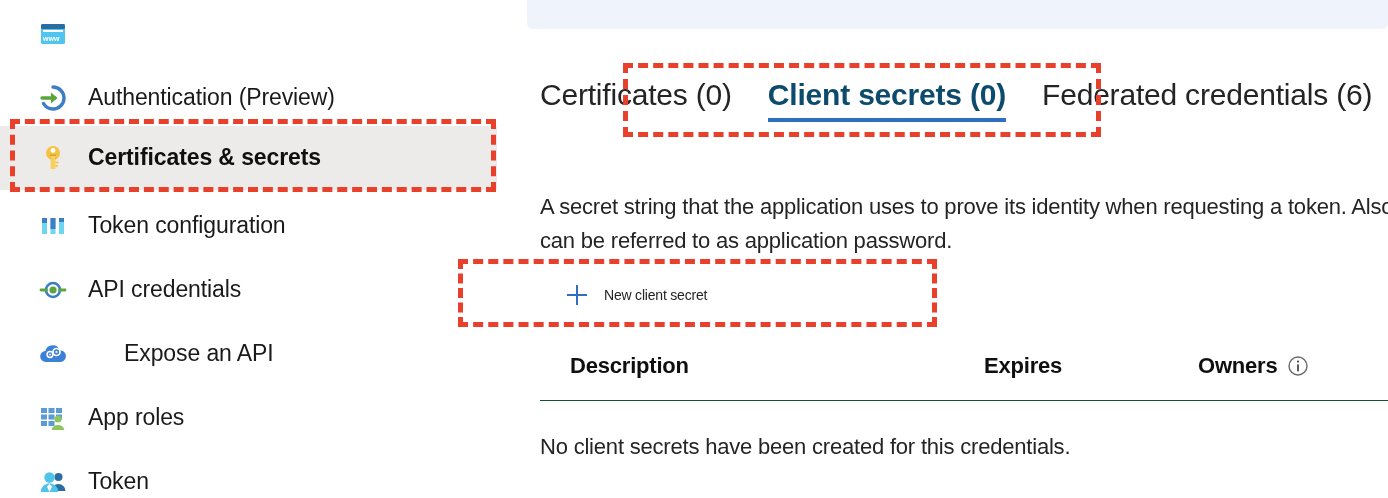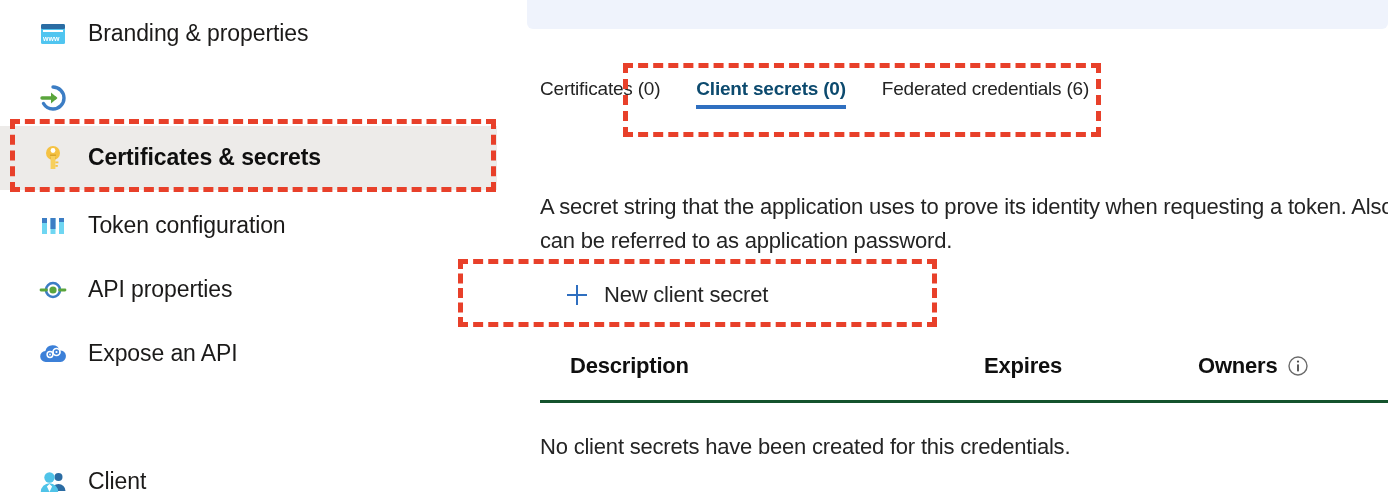--- a/index.html
+++ b/index.html
@@ -86,21 +86,21 @@
   
   #tabs {
     position: absolute;
     left: 20px;
     top: 78px;
     display: flex;
     align-items: flex-end;
   }
   .tab {
     position: relative;
-    font-size: 19px;
+    font-size: 30px;
     line-height: 1.15;
     color: #242424;
     white-space: nowrap;
     padding-bottom: 12px;
     margin-right: 36px;
     cursor: pointer;
     letter-spacing: -0.2px;
   }
   .tab:last-child { margin-right: 0; }
   .tab.active {
@@ -143,37 +143,37 @@
     font-family: inherit;
   }
   #new-secret-btn .plus {
     width: 26px;
     height: 26px;
     margin-right: 14px;
     flex: 0 0 26px;
   }
   #new-secret-btn .plus svg { display: block; }
   #new-secret-btn .btn-label {
-    font-size: 22px;
+    font-size: 14px;
     color: #242424;
     white-space: nowrap;
     letter-spacing: -0.2px;
   }
 
   
   #secrets-table {
     position: absolute;
     left: 20px;
     top: 350px;
     width: 848px;
   }
   #table-head {
     position: relative;
     height: 50px;
-    border-bottom: 3px solid #14532d;
+    border-bottom: 1px solid #14532d;
   }
   .th {
     position: absolute;
     top: 3px;
     font-size: 22px;
     font-weight: bold;
     color: #0f0f0f;
     white-space: nowrap;
     display: flex;
     align-items: center;
@@ -223,31 +223,31 @@
       <span class="nav-icon">
         <svg viewBox="0 0 30 30">
           <rect x="3" y="5" width="24" height="20" rx="1.5" fill="#50c5f0"></rect>
           <rect x="3" y="5" width="24" height="5" rx="1.5" fill="#2b6ca3"></rect>
           <rect x="5" y="11" width="20" height="2" fill="#ffffff"></rect>
           <g fill="#ffffff" font-family="'Liberation Sans', sans-serif" font-size="7" font-weight="bold">
             <text x="5" y="22">www</text>
           </g>
         </svg>
       </span>
-      <span class="nav-label">Branding &amp; properties</span>
     </div>
 
     <div class="nav-item" style="top:66px;">
       <span class="nav-icon">
         <svg viewBox="0 0 30 30">
           <path d="M15 4 a11 11 0 1 1 0 22 a11 11 0 0 1 -9.5 -5.5" fill="none" stroke="#3c7dc4" stroke-width="3.4" stroke-linecap="round"></path>
           <path d="M4 15 h13" stroke="#5aa53c" stroke-width="3.4" stroke-linecap="round" fill="none"></path>
           <path d="M13 9.5 L19.5 15 L13 20.5 Z" fill="#5aa53c"></path>
         </svg>
       </span>
+      <span class="nav-label">Authentication (Preview)</span>
     </div>
 
     <div class="nav-item" style="top:194px;">
       <span class="nav-icon">
         <svg viewBox="0 0 30 30">
           <rect x="4" y="7" width="5" height="16" fill="#6fd6f2"></rect>
           <rect x="4" y="7" width="5" height="5" fill="#3c7dc4"></rect>
           <rect x="12.5" y="7" width="5" height="16" fill="#6fd6f2"></rect>
           <rect x="12.5" y="7" width="5" height="11" fill="#3c7dc4"></rect>
           <rect x="21" y="7" width="5" height="16" fill="#6fd6f2"></rect>
@@ -273,48 +273,67 @@
     </div>
 
     <div class="nav-item" style="top:258px;">
       <span class="nav-icon">
         <svg viewBox="0 0 30 30">
           <circle cx="15" cy="15" r="7" fill="none" stroke="#3c7dc4" stroke-width="2.6"></circle>
           <circle cx="15" cy="15" r="3.6" fill="#5aa53c"></circle>
           <path d="M3 15 h5.5 M21.5 15 h5.5" stroke="#5aa53c" stroke-width="2.8" stroke-linecap="round"></path>
         </svg>
       </span>
-      <span class="nav-label">API properties</span>
-    </div>
-
-    <div class="nav-item" style="top:322px;">
+      <span class="nav-label">API credentials</span>
+    </div>
+
+    <div class="nav-item" style="top:322px;gap:36px;">
       <span class="nav-icon">
         <svg viewBox="0 0 30 30">
           <path d="M8 23 a5.5 5.5 0 0 1 -0.6 -11 a7.5 7.5 0 0 1 14.4 -0.6 a5.2 5.2 0 0 1 0.7 11.6 Z" fill="#3c80d8"></path>
           <circle cx="12" cy="15.5" r="2.9" fill="none" stroke="#ffffff" stroke-width="1.5"></circle>
           <circle cx="12" cy="15.5" r="0.9" fill="#ffffff"></circle>
           <circle cx="18.5" cy="13" r="3.5" fill="none" stroke="#ffffff" stroke-width="1.7"></circle>
           <circle cx="18.5" cy="13" r="1.1" fill="#ffffff"></circle>
         </svg>
       </span>
       <span class="nav-label">Expose an API</span>
     </div>
 
+    <div class="nav-item" style="top:386px;">
+      <span class="nav-icon">
+        <svg viewBox="0 0 30 30">
+          <g fill="#5b9bd5">
+            <rect x="3" y="5" width="6" height="5"></rect>
+            <rect x="10.5" y="5" width="6" height="5"></rect>
+            <rect x="18" y="5" width="6" height="5"></rect>
+            <rect x="3" y="11.5" width="6" height="5"></rect>
+            <rect x="10.5" y="11.5" width="6" height="5"></rect>
+            <rect x="18" y="11.5" width="6" height="5"></rect>
+            <rect x="3" y="18" width="6" height="5"></rect>
+            <rect x="10.5" y="18" width="6" height="5"></rect>
+          </g>
+          <circle cx="20" cy="16" r="3.6" fill="#8fc65b"></circle>
+          <path d="M13.6 27 a6.6 6.6 0 0 1 12.8 0 Z" fill="#8fc65b"></path>
+        </svg>
+      </span>
+      <span class="nav-label">App roles</span>
+    </div>
 
     <div class="nav-item" style="top:450px;">
       <span class="nav-icon">
         <svg viewBox="0 0 30 30">
           <circle cx="20.5" cy="10" r="4" fill="#2b6ca3"></circle>
           <path d="M13.5 24 a7 7 0 0 1 14 0 Z" fill="#2b6ca3"></path>
           <circle cx="11.5" cy="10.5" r="5.2" fill="#4fc3e8"></circle>
           <path d="M2.8 25 a8.7 8.7 0 0 1 17.4 0 Z" fill="#4fc3e8"></path>
           <path d="M11.5 17 l2.6 2.4 l-2.6 5.6 l-2.6 -5.6 Z" fill="#ffffff"></path>
         </svg>
       </span>
-      <span class="nav-label">Client</span>
+      <span class="nav-label">Token</span>
     </div>
   </nav>
 
   <main id="content">
 
     <div id="notice-banner"></div>
 
     <div id="tabs">
       <div class="tab">
         <span>Certificates (0)</span>

